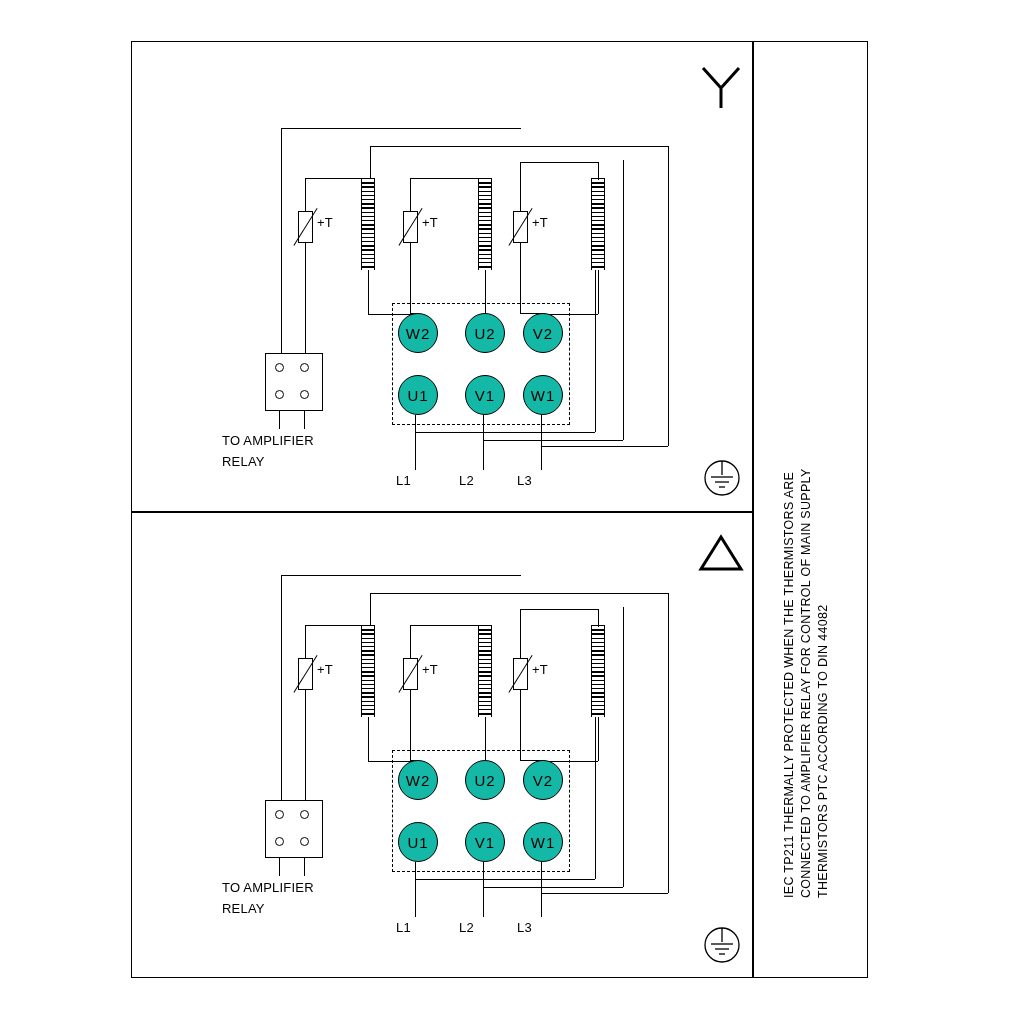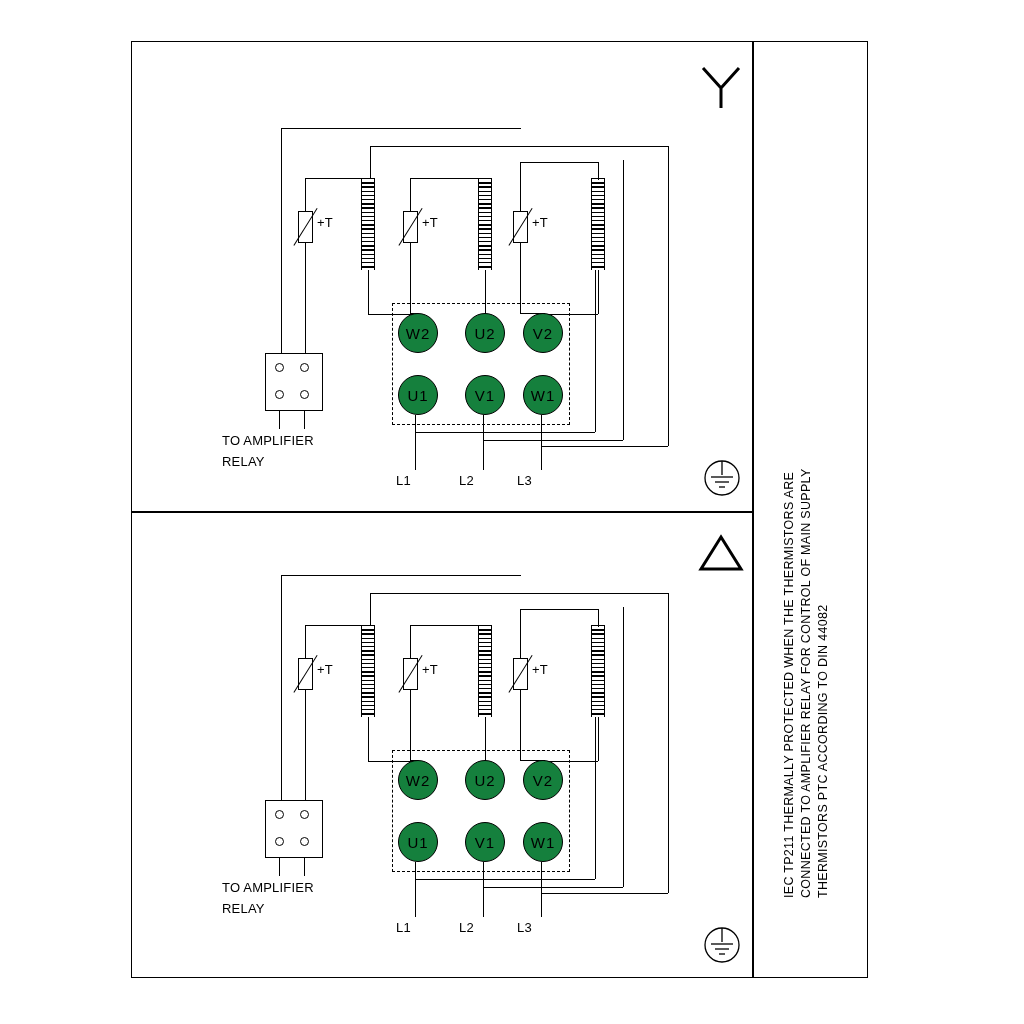--- a/index.html
+++ b/index.html
@@ -54,21 +54,21 @@
     position: absolute;
     width: 40px;
     height: 40px;
     border: 1.3px solid #000;
     border-radius: 50%;
     box-sizing: border-box;
     font-size: 15px;
     display: flex;
     align-items: center;
     justify-content: center;
-    background: #15803d;
+    background: #14b8a6;
     letter-spacing: 1px;
   }
   .dashbox {
     position: absolute;
     border: 1px dashed #000;
     box-sizing: border-box;
   }
   .coil {
     position: absolute;
     width: 14px;

